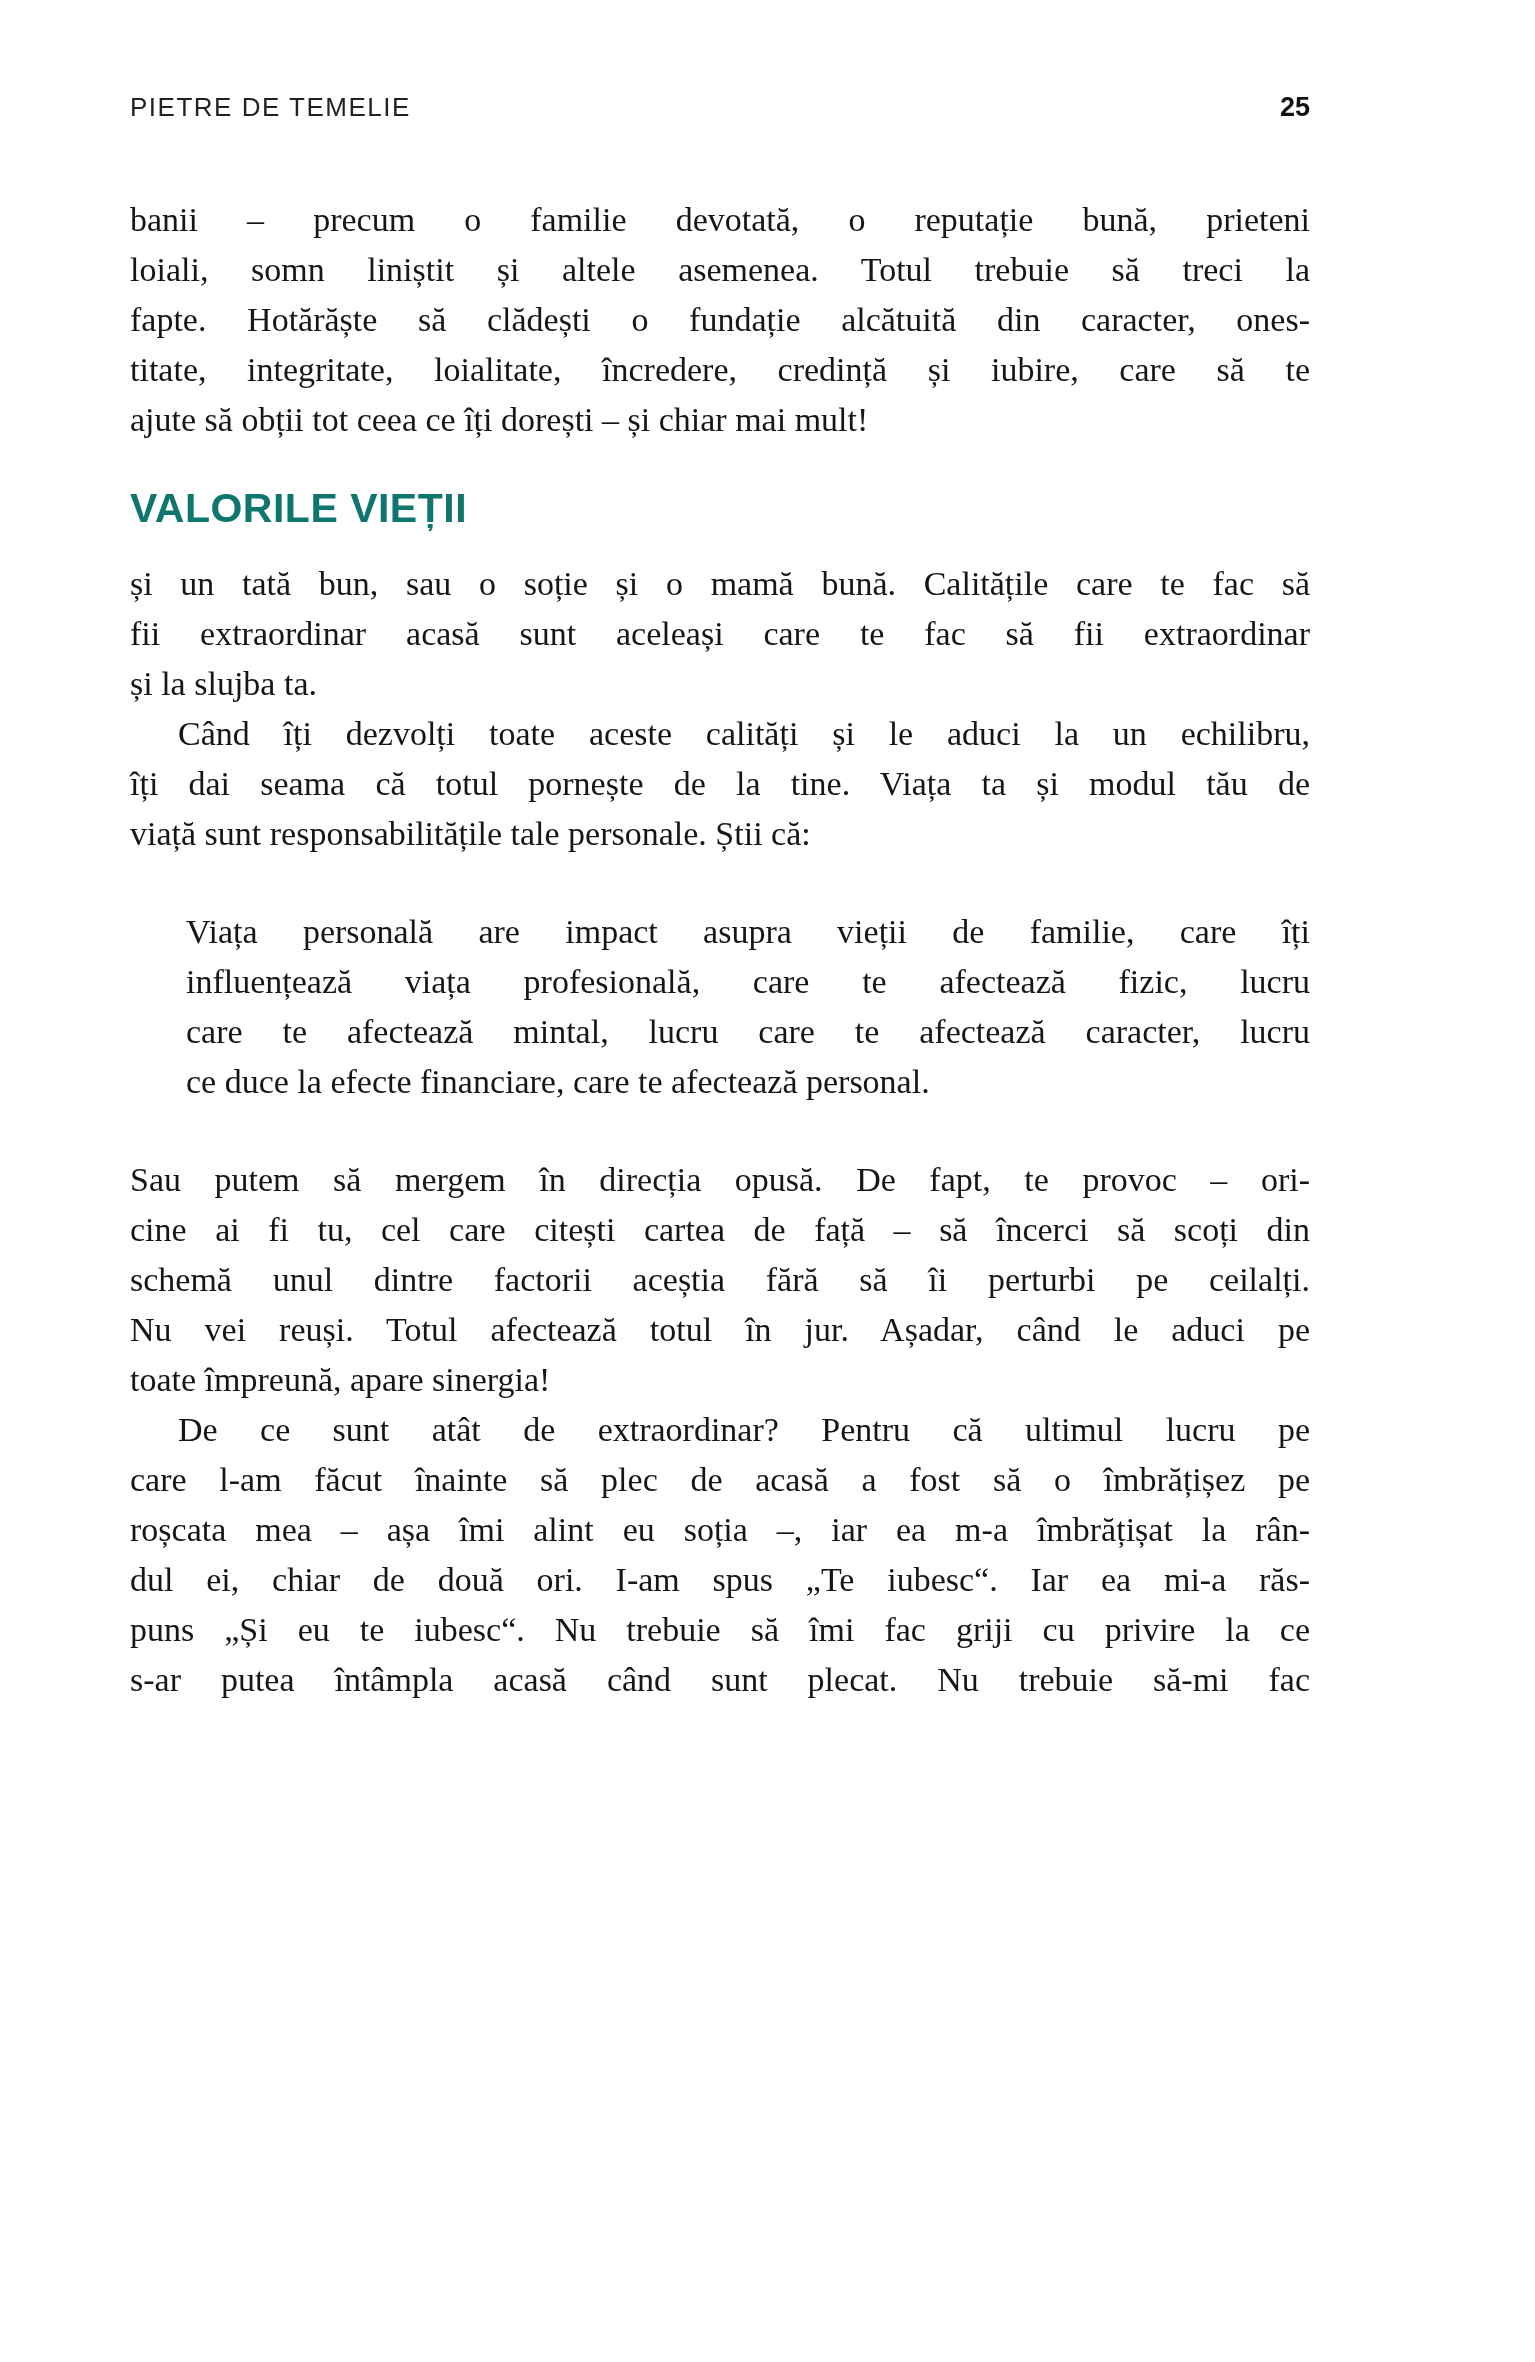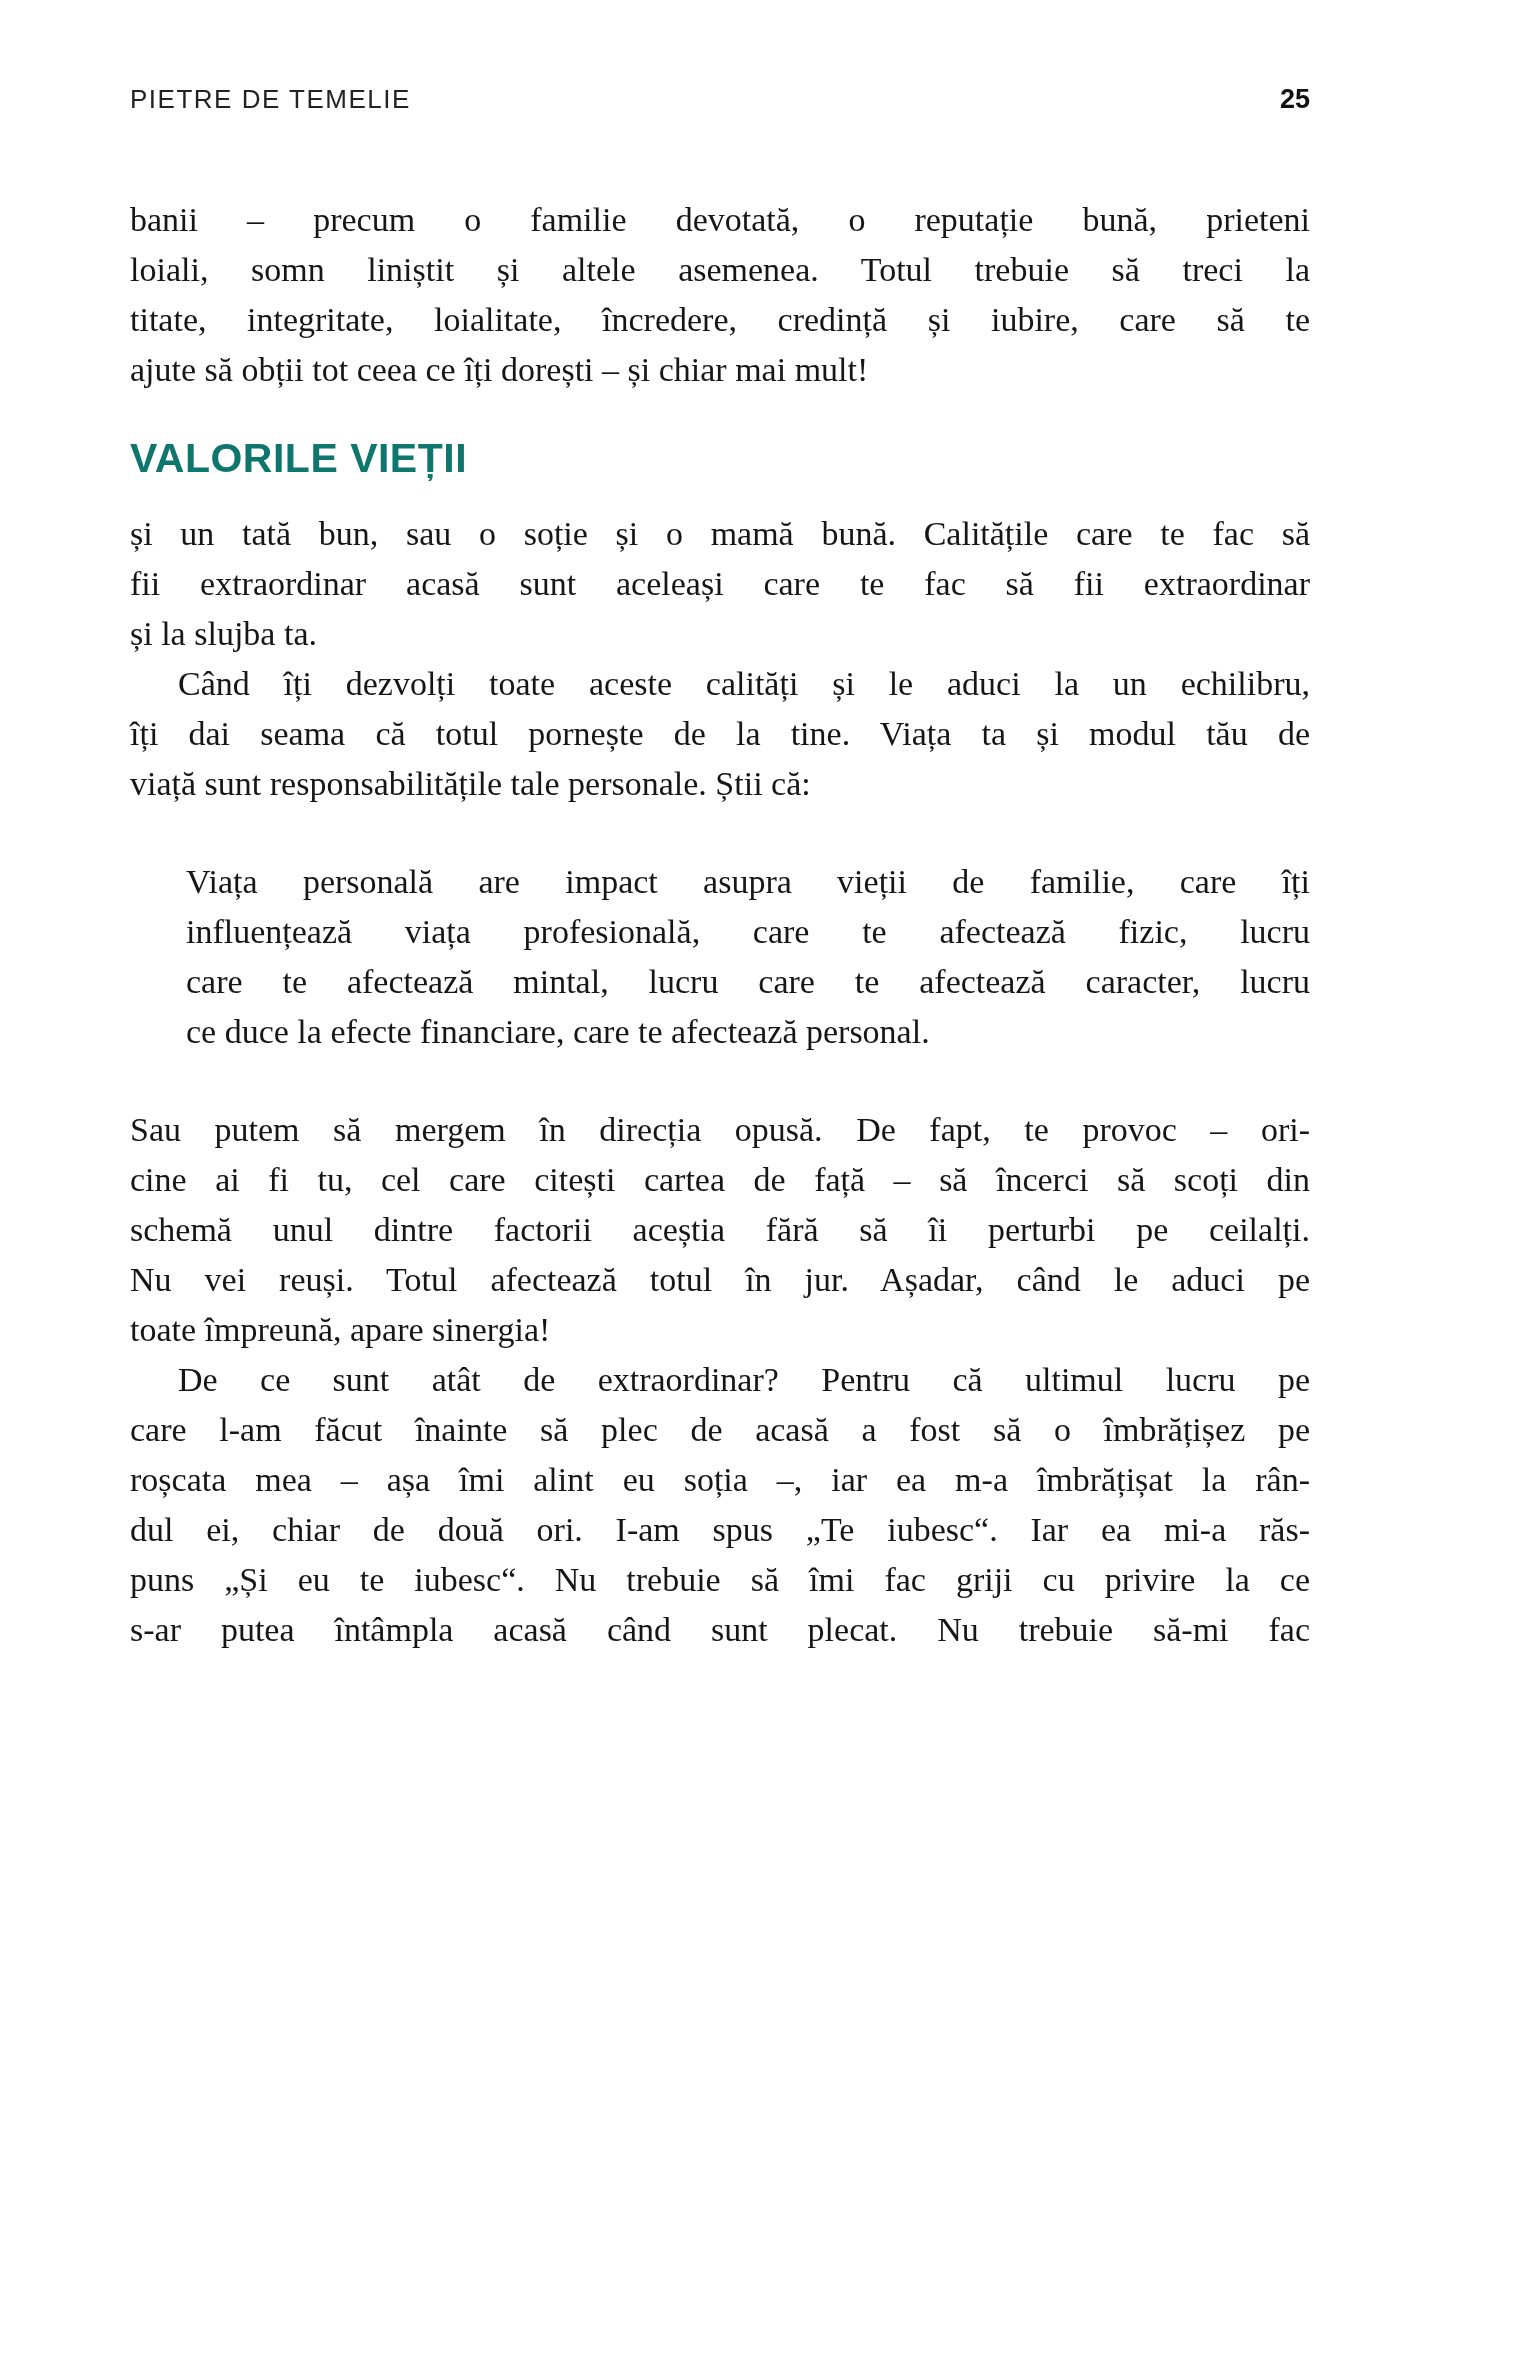--- a/index.html
+++ b/index.html
@@ -9,21 +9,21 @@
     position: relative;
     width: 1535px;
     height: 2362px;
     background: #ffffff;
     color: #161616;
     font-family: "Liberation Serif", "DejaVu Serif", serif;
     overflow: hidden;
   }
   .page-header {
     position: absolute;
-    top: 84px;
+    top: 92px;
     left: 130px;
     width: 1180px;
     display: flex;
     justify-content: space-between;
     align-items: center;
     font-family: "Liberation Sans", "DejaVu Sans", sans-serif;
   }
   .running-title {
     font-size: 26px;
     letter-spacing: 1.5px;
@@ -73,20 +73,21 @@
 
 <div class="page">
   <div class="page-header">
     <span class="running-title">PIETRE DE TEMELIE</span>
     <span class="page-number">25</span>
   </div>
   <div class="content" id="content">
       <div class="block paragraph">
         <div class="line">banii – precum o familie devotată, o reputație bună, prieteni</div>
         <div class="line">loiali, somn liniștit și altele asemenea. Totul trebuie să treci la</div>
+        <div class="line">fapte. Hotărăște să clădești o fundație alcătuită din caracter, ones-</div>
         <div class="line">titate, integritate, loialitate, încredere, credință și iubire, care să te</div>
         <div class="line line-last">ajute să obții tot ceea ce îți dorești – și chiar mai mult!</div>
       </div>
       <h2 class="section-heading">VALORILE VIEȚII</h2>
       <div class="block paragraph">
         <div class="line">și un tată bun, sau o soție și o mamă bună. Calitățile care te fac să</div>
         <div class="line">fii extraordinar acasă sunt aceleași care te fac să fii extraordinar</div>
         <div class="line line-last">și la slujba ta.</div>
       </div>
       <div class="block paragraph">

